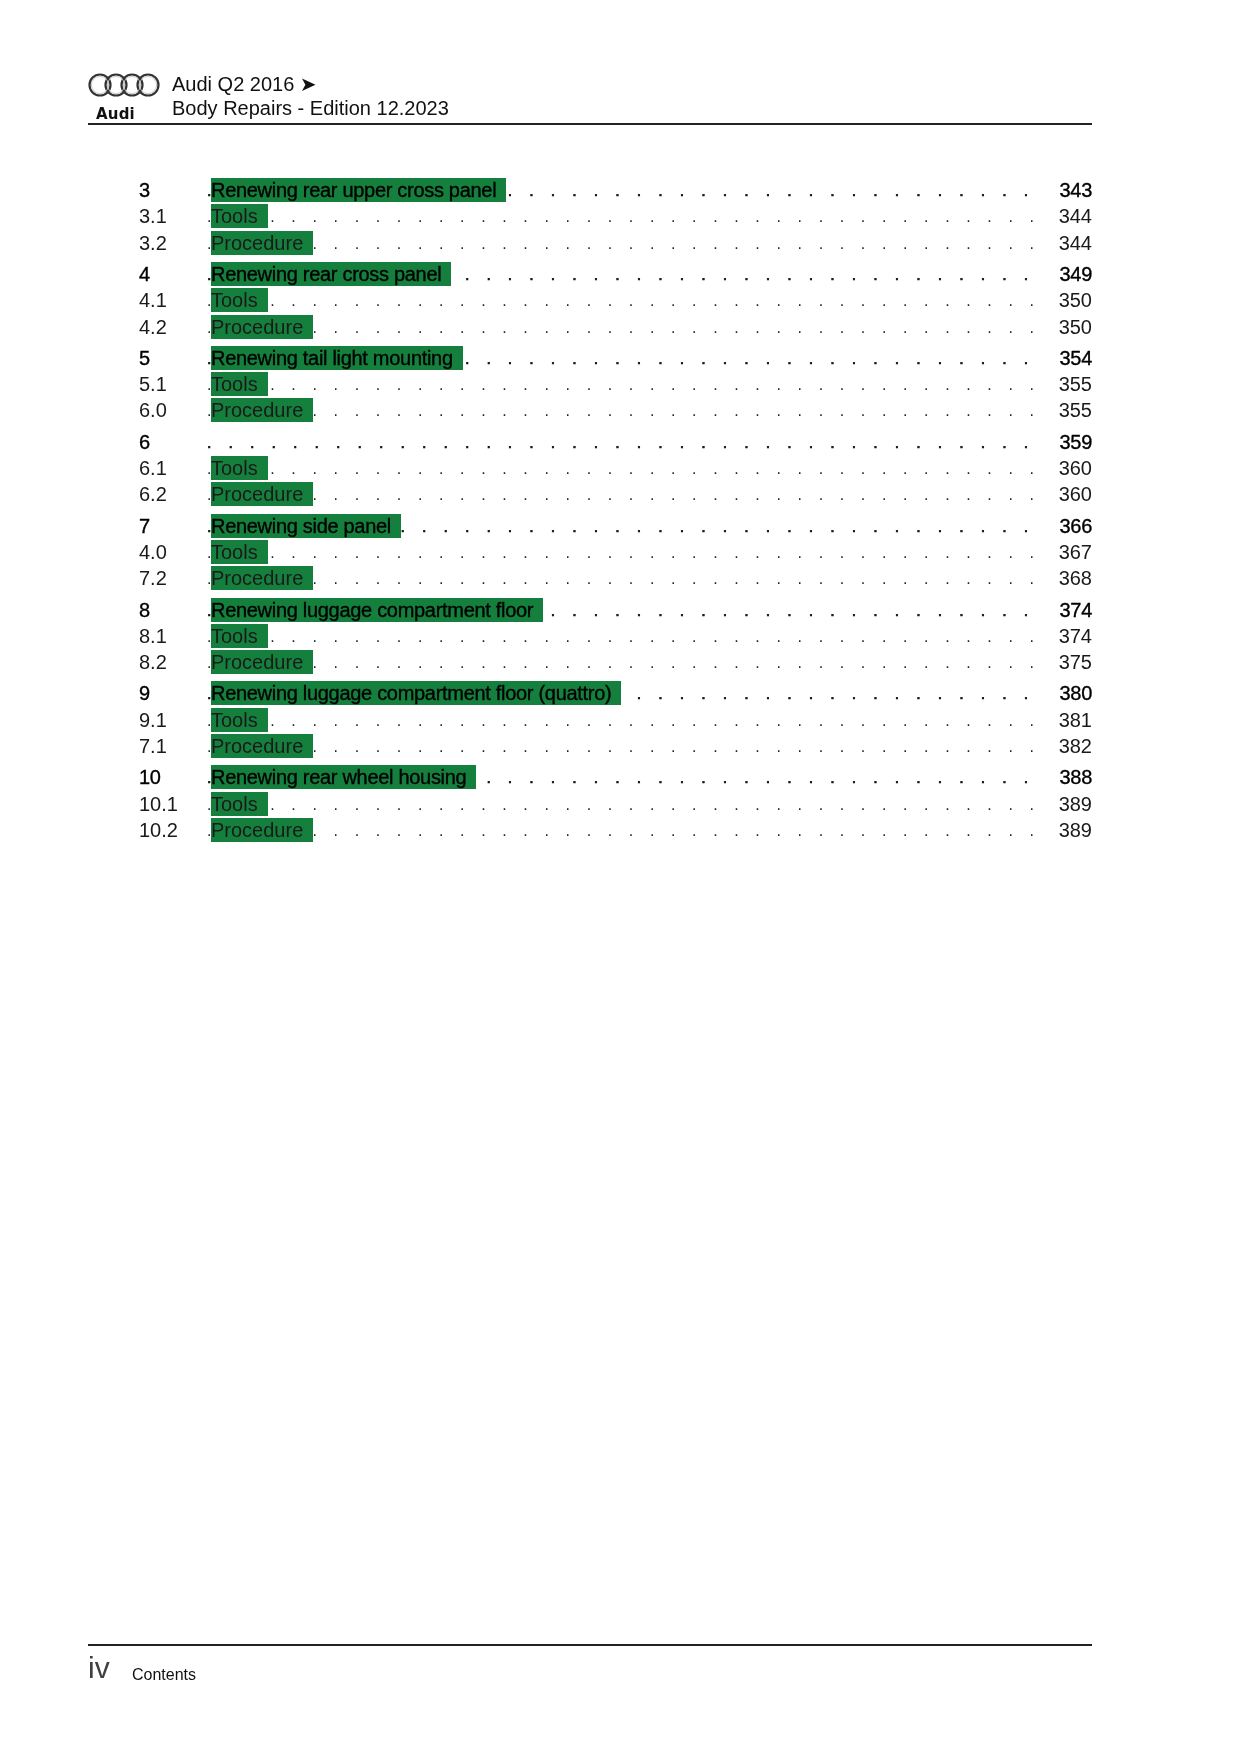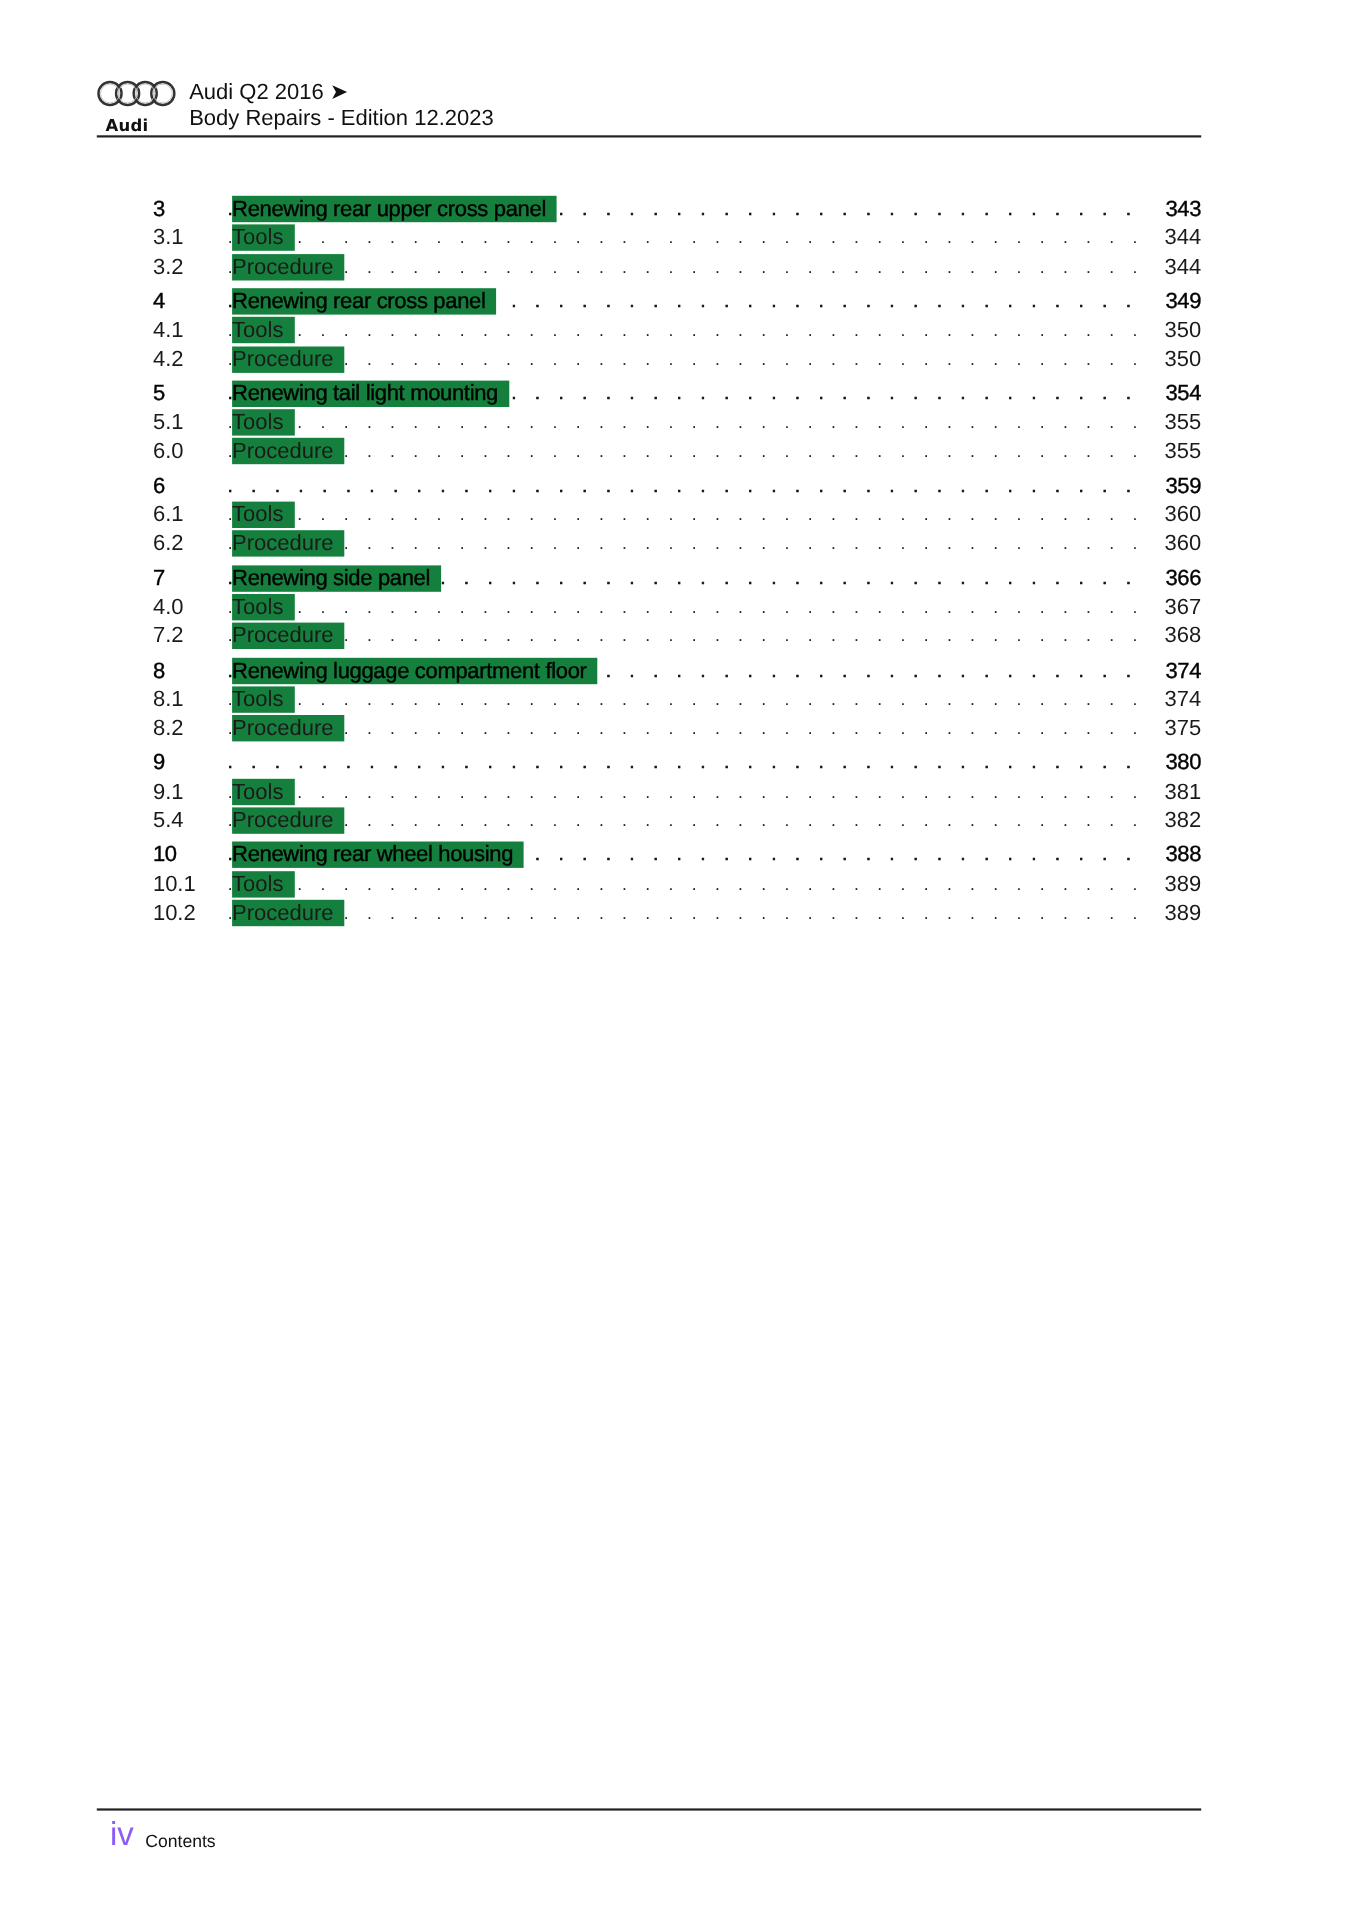--- a/index.html
+++ b/index.html
@@ -21,21 +21,21 @@
   .row .num { position: absolute; left: 0; top: 0; }
   .row .title { position: absolute; left: 72px; top: 0; background: #15803d; padding-right: 10px; white-space: nowrap; z-index: 2; }
   .row .leader { position: absolute; left: 68px; right: 58px; top: 0; height: 24px; overflow: hidden; white-space: nowrap;
                  z-index: 1; letter-spacing: 6.1px; color: #222; text-align: right; font-size: 16px; line-height: 26px; }
   .row .page { position: absolute; right: 0; top: 0; text-align: right; }
   .row.main { color: #000; font-weight: 500; -webkit-text-stroke: 0.35px #000; letter-spacing: -0.3px; }
   .row.main .leader { -webkit-text-stroke: 0.6px #000; letter-spacing: 6.3px; }
   .row.sub { color: #1a1a1a; }
 
   .frule { position: absolute; left: 88px; top: 1644px; width: 1004px; height: 2px; background: #222; }
-  .fpage { position: absolute; left: 100px; top: 1651px; font-size: 30px; line-height: 34px; color: #8b5cf6; }
+  .fpage { position: absolute; left: 88px; top: 1651px; font-size: 30px; line-height: 34px; color: #404040; }
   .flabel { position: absolute; left: 132px; top: 1665px; font-size: 16px; line-height: 20px; color: #111; text-align: center; }
 </style>
 </head>
 <body>
 
 <div class="header">
   <div class="logo">
     <svg width="74" height="28" viewBox="0 0 74 28">
       <g fill="none" stroke="#333" stroke-width="2.2">
         <circle cx="12" cy="13" r="10.5"></circle>
@@ -161,30 +161,31 @@
     </div>
     <div class="row sub" style="top: 650px;">
       <span class="num">8.2</span>
       <span class="leader">. . . . . . . . . . . . . . . . . . . . . . . . . . . . . . . . . . . . . . . . . . . . . . . . . . . . . . . . . . . . . . . . . . . . . . . . . . . . . . . . . . . . . . . . . . . . . . . . . . . . . . . . . . . . . . . . . . . . . . . . </span>
       <span class="title">Procedure</span>
       <span class="page">375</span>
     </div>
     <div class="row main" style="top: 681px;">
       <span class="num">9</span>
       <span class="leader">. . . . . . . . . . . . . . . . . . . . . . . . . . . . . . . . . . . . . . . . . . . . . . . . . . . . . . . . . . . . . . . . . . . . . . . . . . . . . . . . . . . . . . . . . . . . . . . . . . . . . . . . . . . . . . . . . . . . . . . . </span>
+      <span class="title">Renewing luggage compartment floor (quattro)</span>
       <span class="page">380</span>
     </div>
     <div class="row sub" style="top: 708px;">
       <span class="num">9.1</span>
       <span class="leader">. . . . . . . . . . . . . . . . . . . . . . . . . . . . . . . . . . . . . . . . . . . . . . . . . . . . . . . . . . . . . . . . . . . . . . . . . . . . . . . . . . . . . . . . . . . . . . . . . . . . . . . . . . . . . . . . . . . . . . . . </span>
       <span class="title">Tools</span>
       <span class="page">381</span>
     </div>
     <div class="row sub" style="top: 734px;">
-      <span class="num">5.4</span>
+      <span class="num">7.1</span>
       <span class="leader">. . . . . . . . . . . . . . . . . . . . . . . . . . . . . . . . . . . . . . . . . . . . . . . . . . . . . . . . . . . . . . . . . . . . . . . . . . . . . . . . . . . . . . . . . . . . . . . . . . . . . . . . . . . . . . . . . . . . . . . . </span>
       <span class="title">Procedure</span>
       <span class="page">382</span>
     </div>
     <div class="row main" style="top: 765px;">
       <span class="num">10</span>
       <span class="leader">. . . . . . . . . . . . . . . . . . . . . . . . . . . . . . . . . . . . . . . . . . . . . . . . . . . . . . . . . . . . . . . . . . . . . . . . . . . . . . . . . . . . . . . . . . . . . . . . . . . . . . . . . . . . . . . . . . . . . . . . </span>
       <span class="title">Renewing rear wheel housing</span>
       <span class="page">388</span>
     </div>

